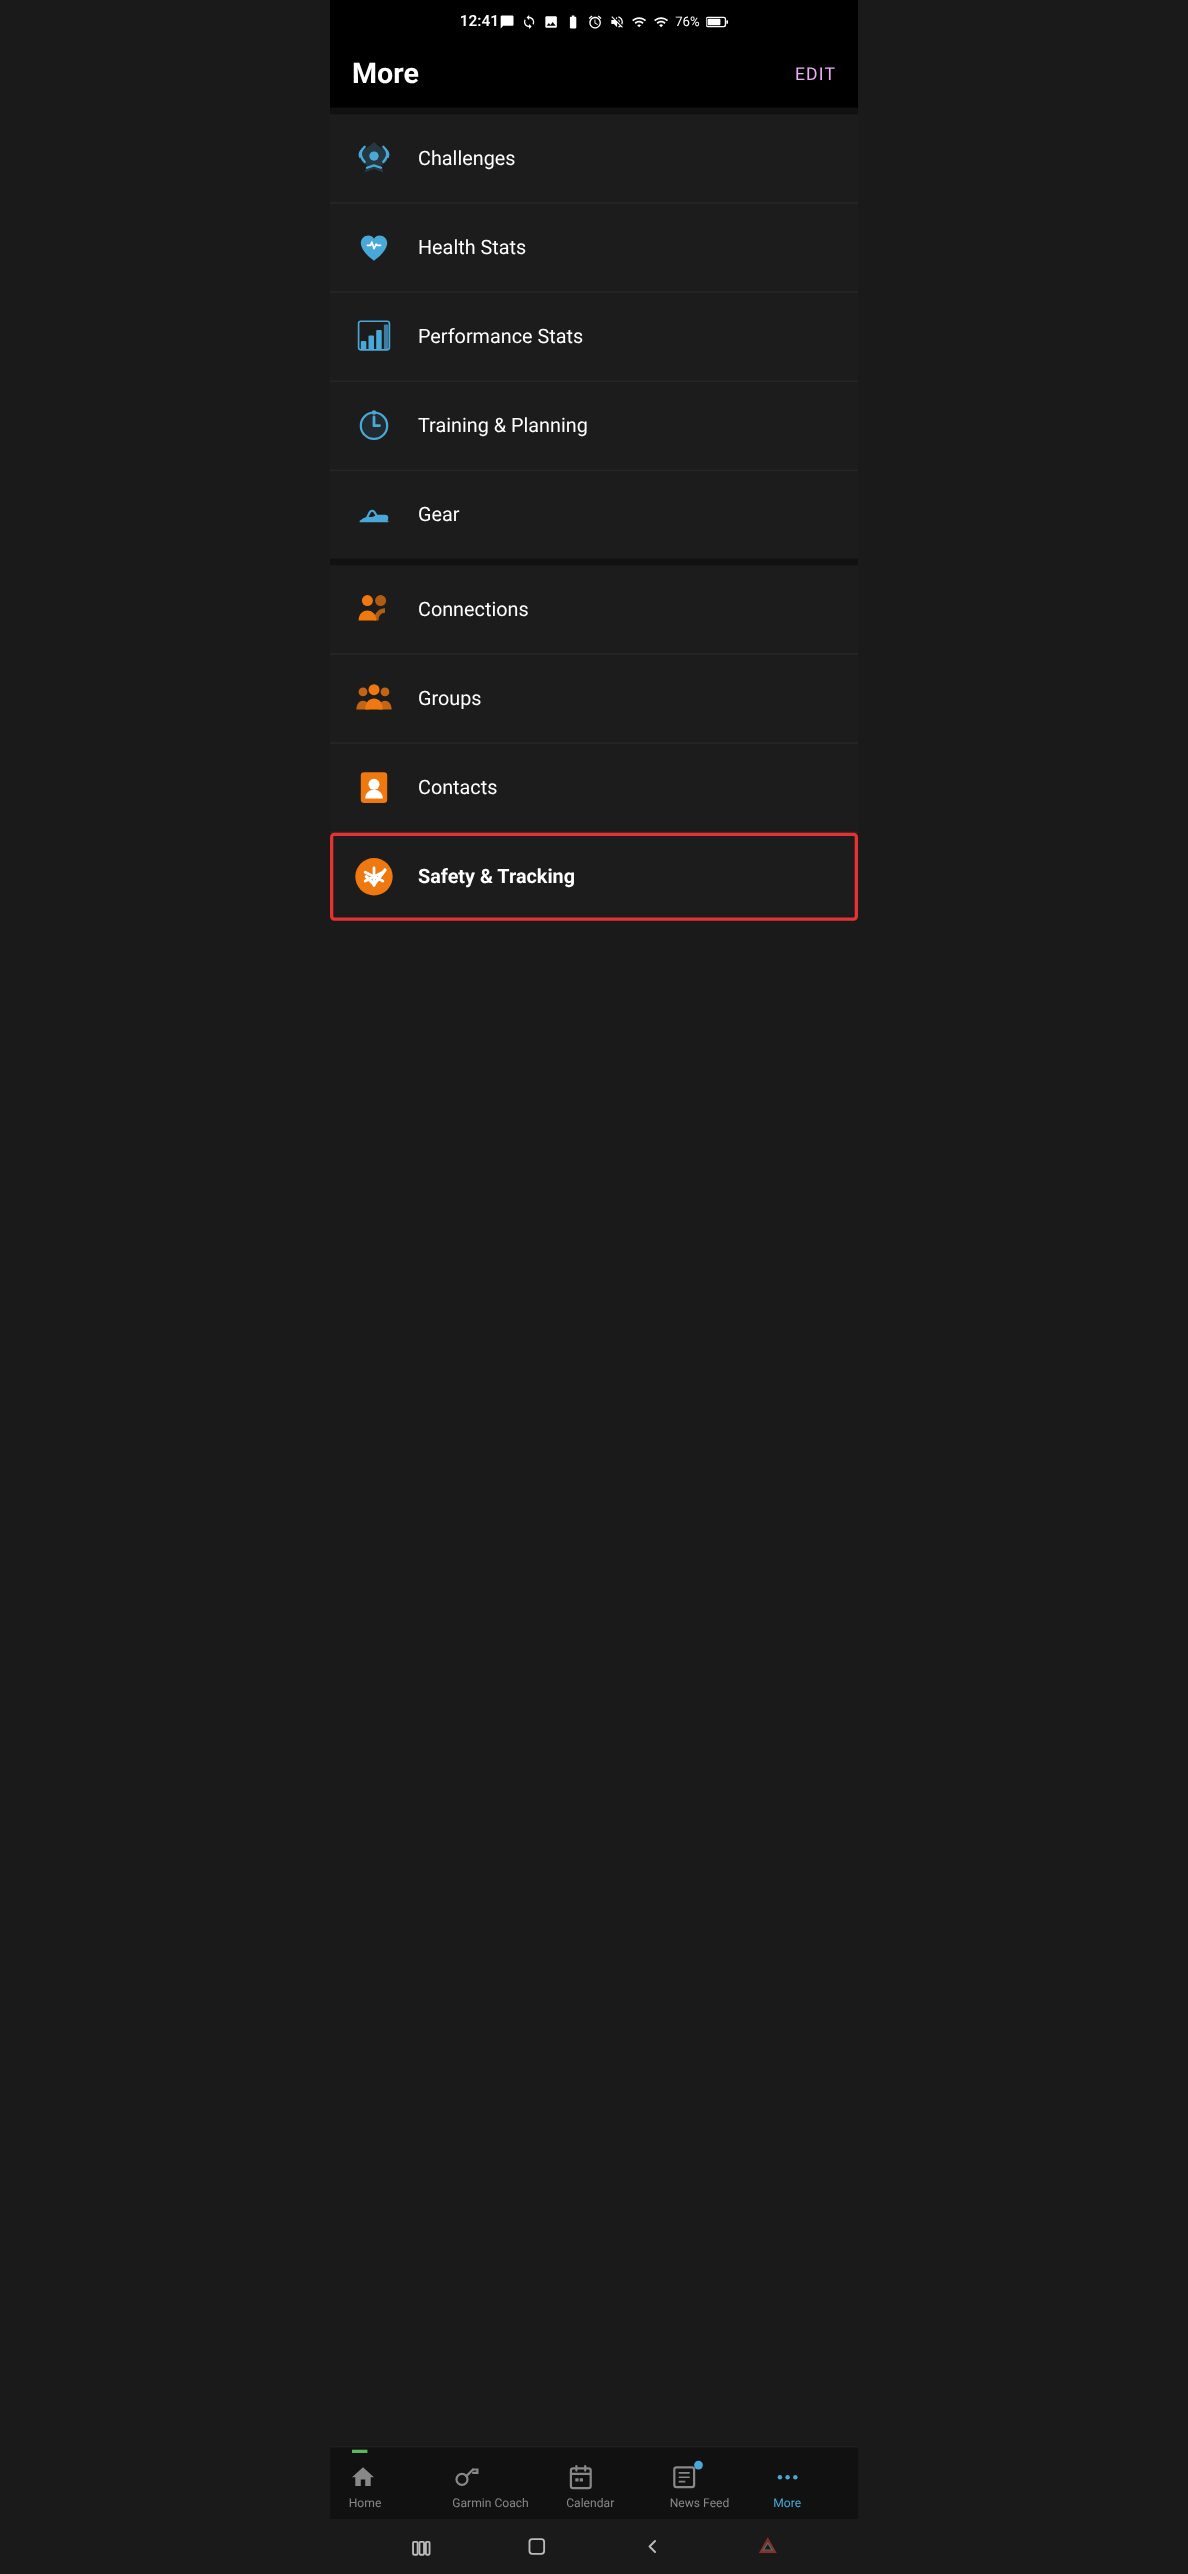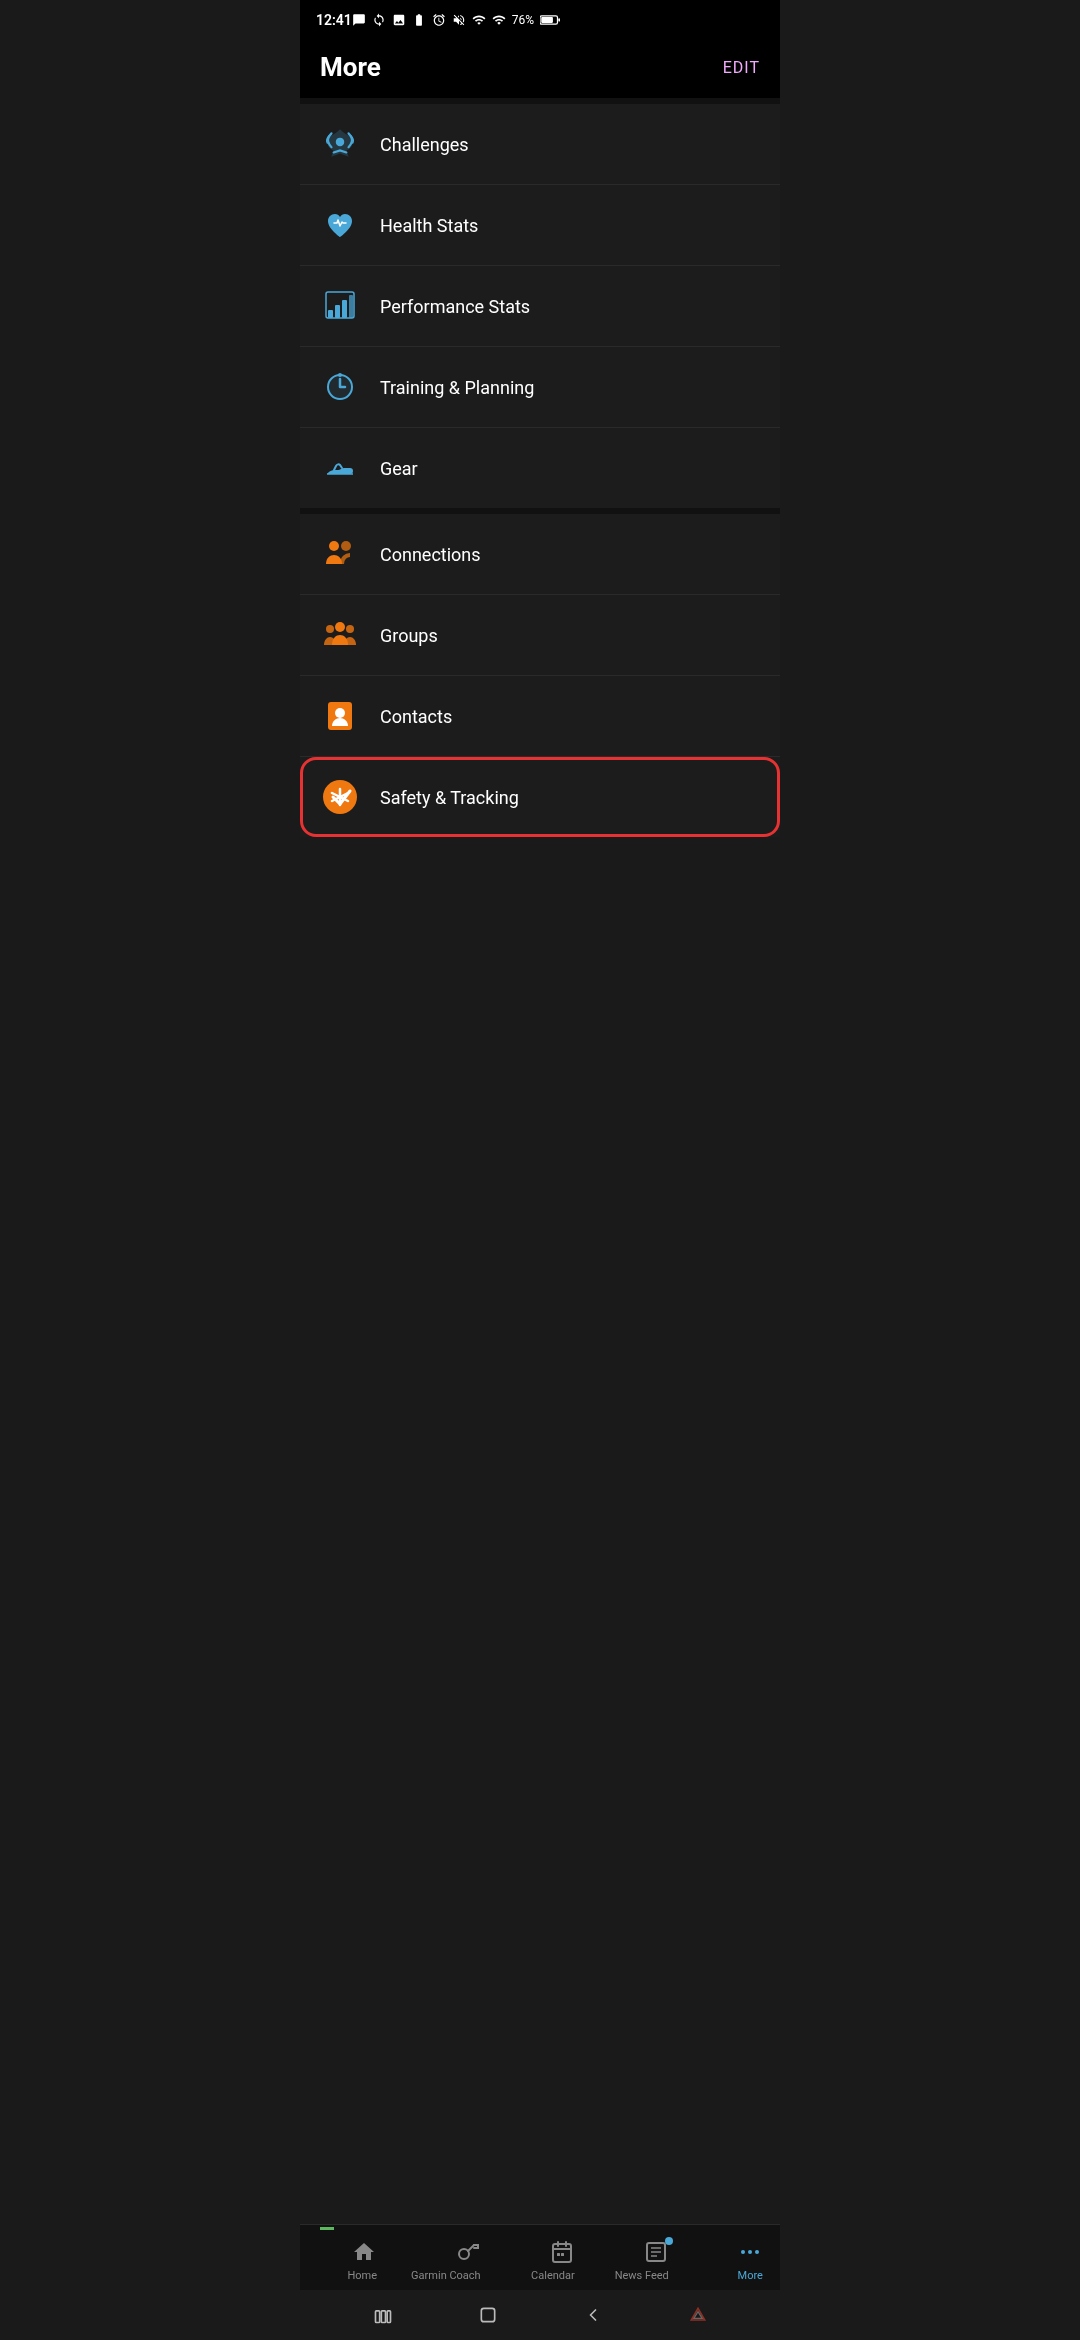--- a/index.html
+++ b/index.html
@@ -13,21 +13,21 @@
       margin: 0 auto;
       min-height: 100vh;
       display: flex;
       flex-direction: column;
     }
 
     
     .status-bar {
       background: #000;
       display: flex;
-      justify-content: flex-start;
+      justify-content: center;
       align-items: center;
       padding: 8px 16px;
       height: 40px;
     }
     .status-time {
       font-size: 14px;
       font-weight: 600;
       color: #fff;
     }
     .status-icons {
@@ -78,21 +78,22 @@
       border-bottom: 1px solid #2a2a2a;
       cursor: pointer;
       min-height: 72px;
     }
     .menu-item:last-child {
       border-bottom: none;
     }
     .menu-item.highlighted {
       outline: 3px solid #e63232;
       outline-offset: -3px;
-      border-radius: 16px;
+      border-radius: 4px;
+      font-weight: bold;
     }
     .menu-icon {
       width: 40px;
       height: 40px;
       margin-right: 20px;
       display: flex;
       align-items: center;
       justify-content: center;
       flex-shrink: 0;
     }
@@ -124,21 +125,21 @@
     }
     .nav-items {
       display: flex;
       justify-content: space-around;
       align-items: center;
       padding: 10px 0 8px;
     }
     .nav-item {
       display: flex;
       flex-direction: column;
-      align-items: flex-end;
+      align-items: flex-start;
       gap: 4px;
       cursor: pointer;
       min-width: 60px;
     }
     .nav-item-label {
       font-size: 11px;
       color: #888;
     }
     .nav-item.active .nav-item-label {
       color: #4aa8d8;

